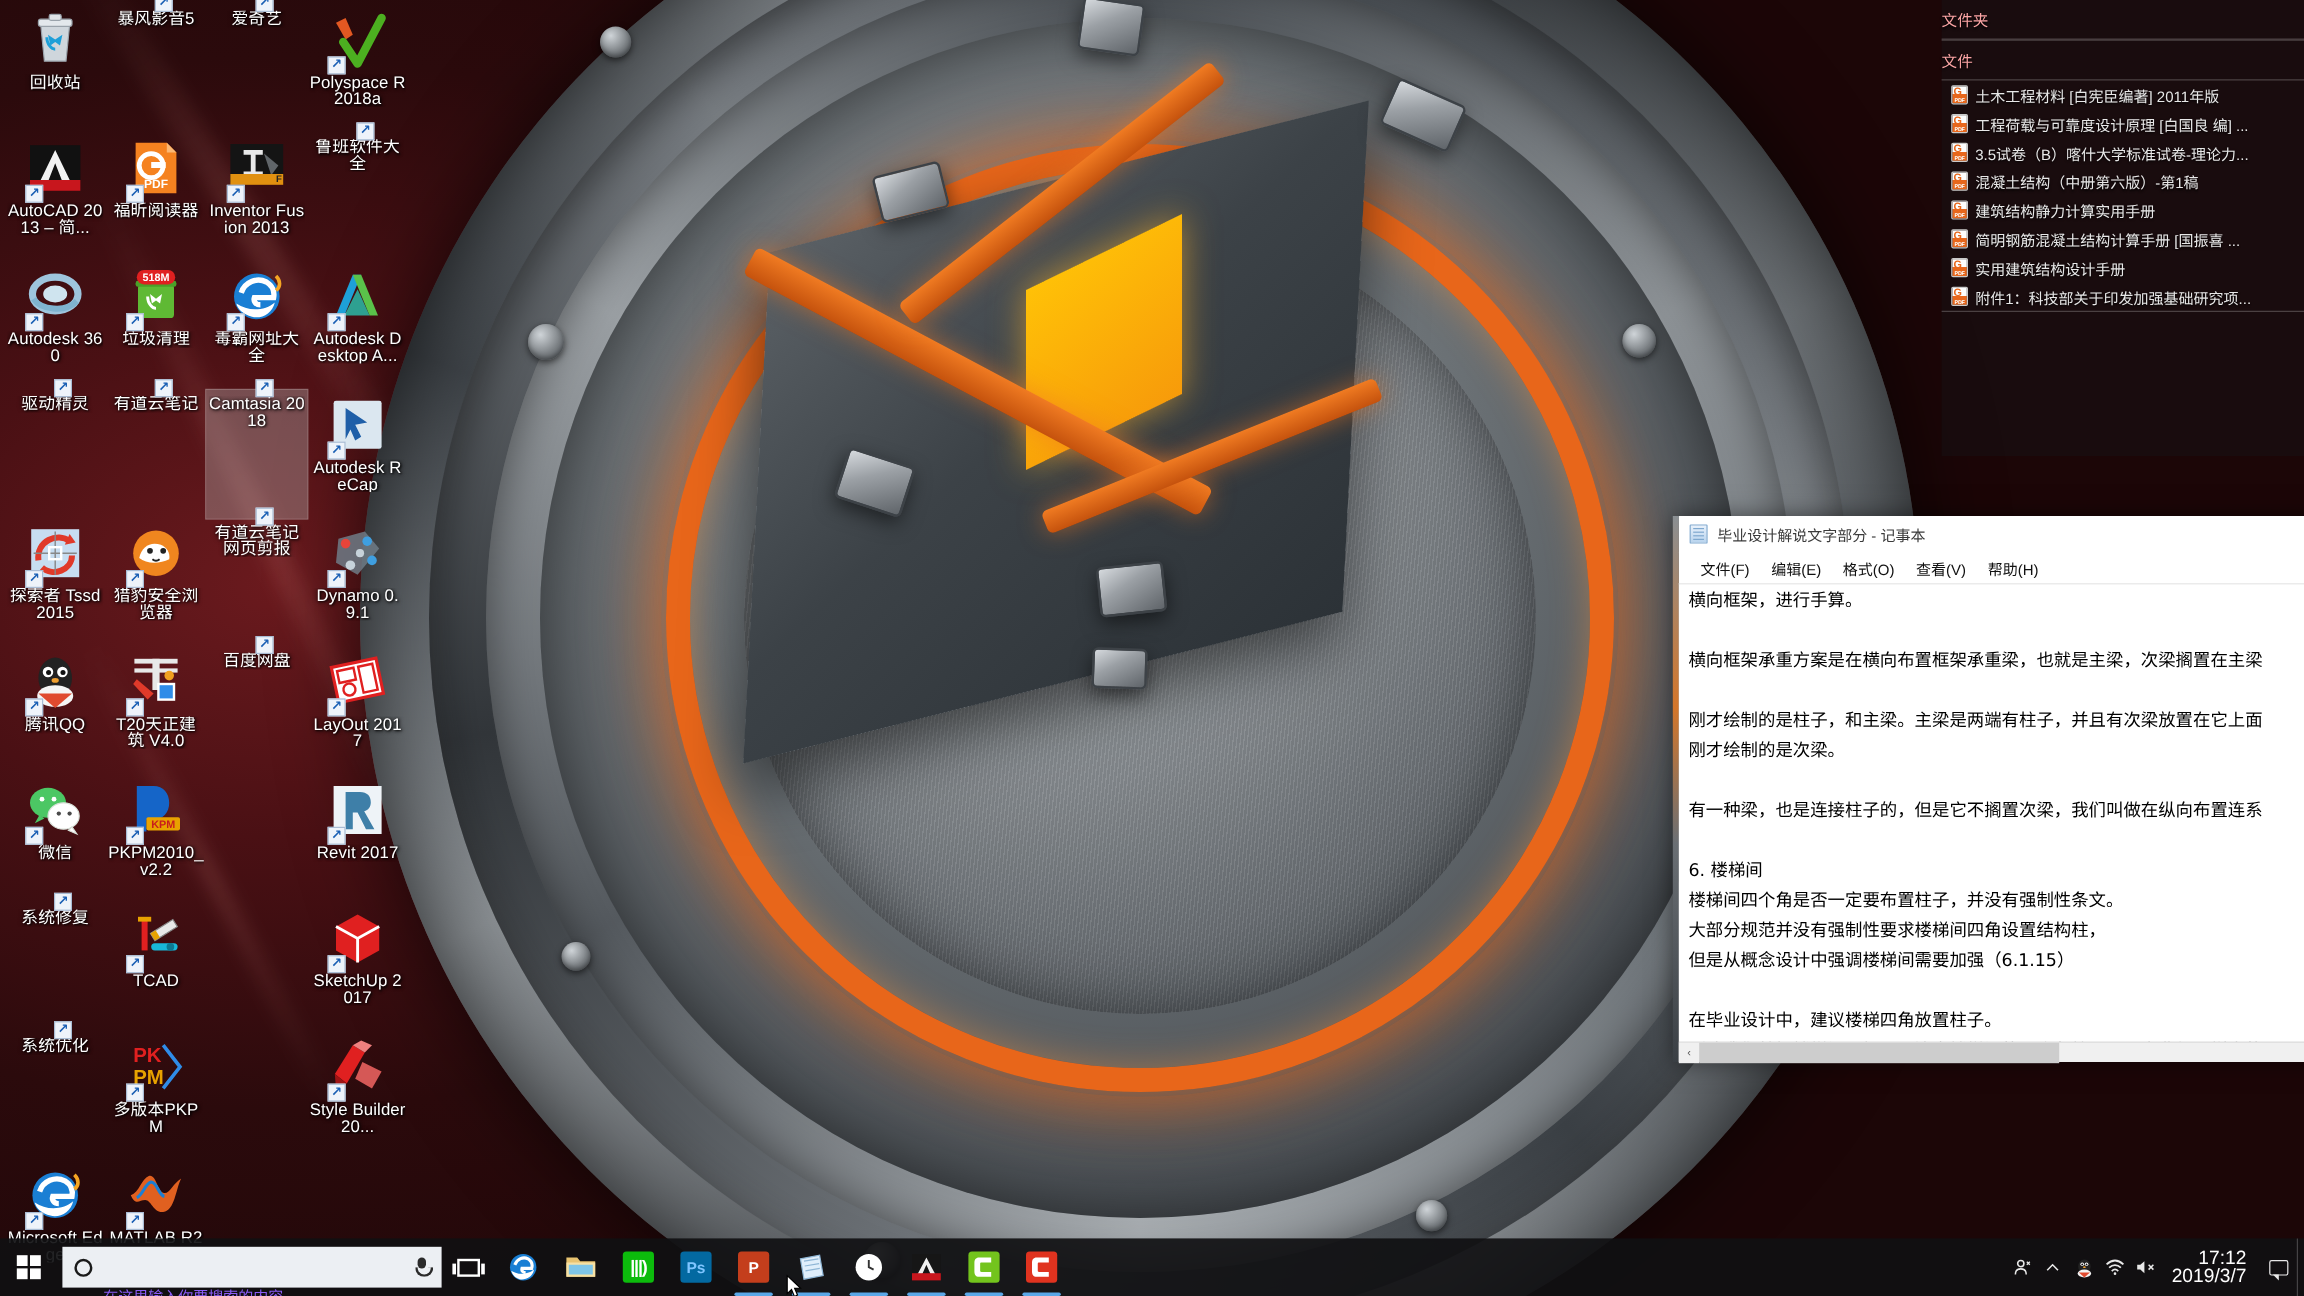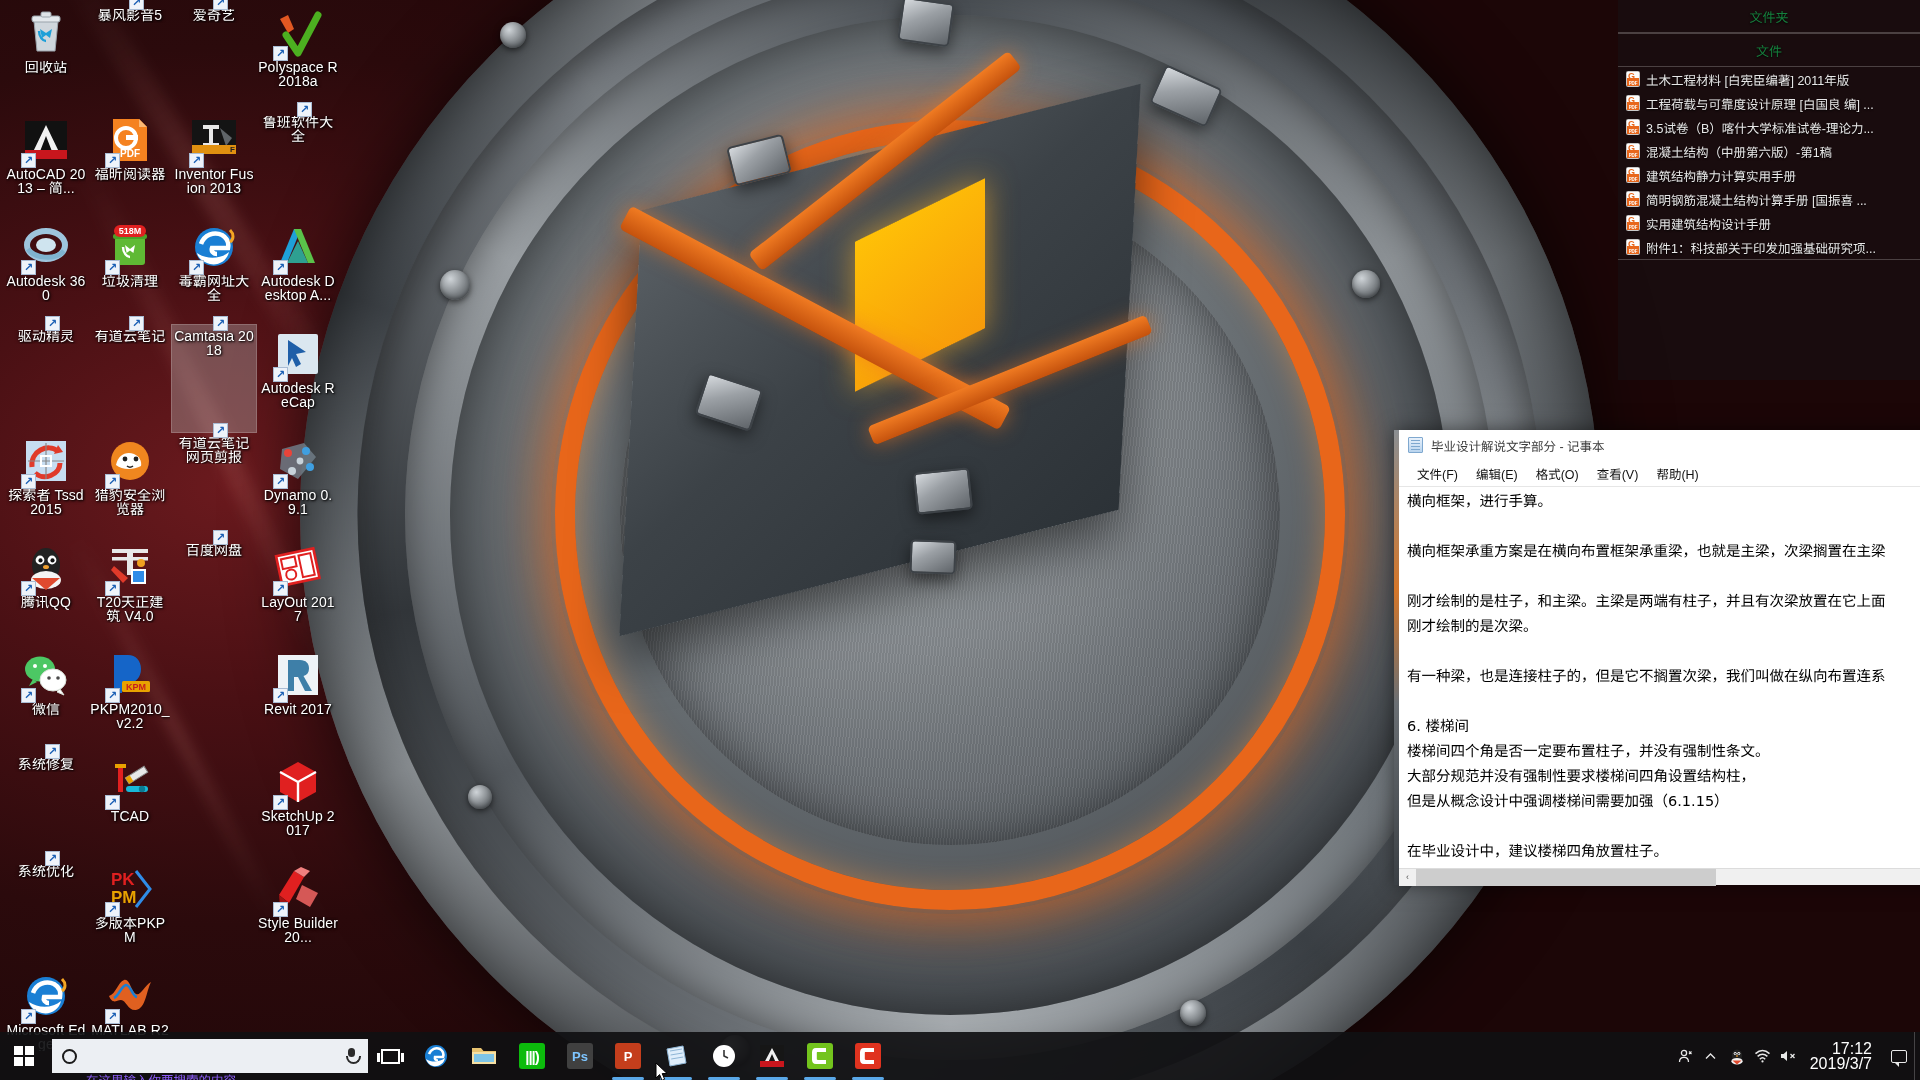--- a/index.html
+++ b/index.html
@@ -77,21 +77,21 @@
       background:#eef3fa; border:1px solid #a9bcd4; display:flex; align-items:center; justify-content:center; }
   .shortcut::before { content:"↗"; font-size:11px; color:#1a5fb4; line-height:1; font-weight:bold;}
 
   
   .sq { position:absolute; inset:0; border-radius:6px; display:flex; align-items:center;
       justify-content:center; color:#fff; font-weight:bold; overflow:hidden; }
 
   
   #file-panel { position:absolute; right:0; top:0; width:302px; height:380px;
       background:rgba(22,22,24,.42); color:#e8e8e8; font-size:12.5px; }
-  .fp-hdr { text-align:center; padding:7px 0 6px; font-size:13px; color:#15803d;
+  .fp-hdr { padding:7px 0 6px; font-size:13px; color:#fca5a5;
       text-shadow:0 1px 2px #000; border-bottom:1px solid rgba(255,255,255,.22); }
   .fp-sec { border-bottom:1px solid rgba(255,255,255,.22); }
   .fp-row { display:flex; align-items:center; gap:6px; padding:2.5px 4px 2.5px 8px; white-space:nowrap; }
   .fp-row .nm { overflow:hidden; text-overflow:ellipsis; text-shadow:0 1px 2px #000; font-size:12.5px; }
   .folder-ic { width:15px; height:13px; flex:0 0 15px; position:relative;
       background:linear-gradient(180deg,#ffe9a8,#e8b63d); border:1px solid #b98c1e; border-radius:1.5px 3px 2px 2px; }
   .folder-ic::before { content:""; position:absolute; left:0; top:-3px; width:7px; height:3px;
       background:#e8b63d; border:1px solid #b98c1e; border-bottom:none; border-radius:2px 2px 0 0; }
   .pdf-ic { width:14px; height:16px; flex:0 0 14px; position:relative; border-radius:1.5px;
       background:linear-gradient(180deg,#fdfdfd 0 45%,#e8671c 45% 100%); border:1px solid #c9c9c9;}
@@ -559,21 +559,21 @@
               <path d="M3 10h20v8H3z" fill="#7ec5e8"></path>
             </svg>
           </span>
         </div>
         <div class="tb-app">
           <span class="ibox" style="background:#0cbb0c">
             <span style="color:#fff;font-size:15px;font-weight:bold;letter-spacing:-1px;">|||)</span>
           </span>
         </div>
         <div class="tb-app">
-          <span class="ibox" style="background:#404040">
+          <span class="ibox" style="background:#0369a1">
             <span style="color:#7ec5ff;font-size:13px;font-weight:bold;">Ps</span>
           </span>
         </div>
         <div class="tb-app running">
           <span class="ibox" style="background:#c43e1c">
             <span style="color:#fff;font-size:13px;font-weight:bold;">P</span>
           </span>
         </div>
         <div class="tb-app running">
           <span class="ibox" style="background:transparent">

